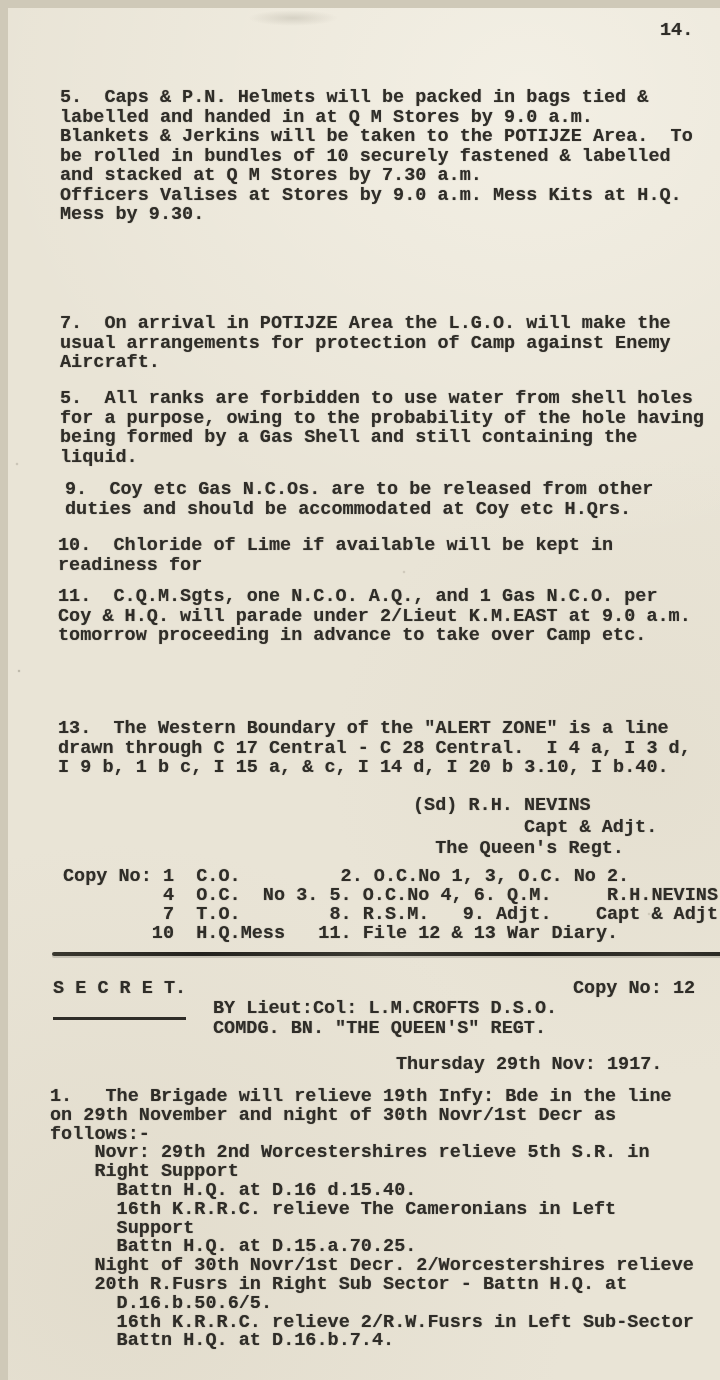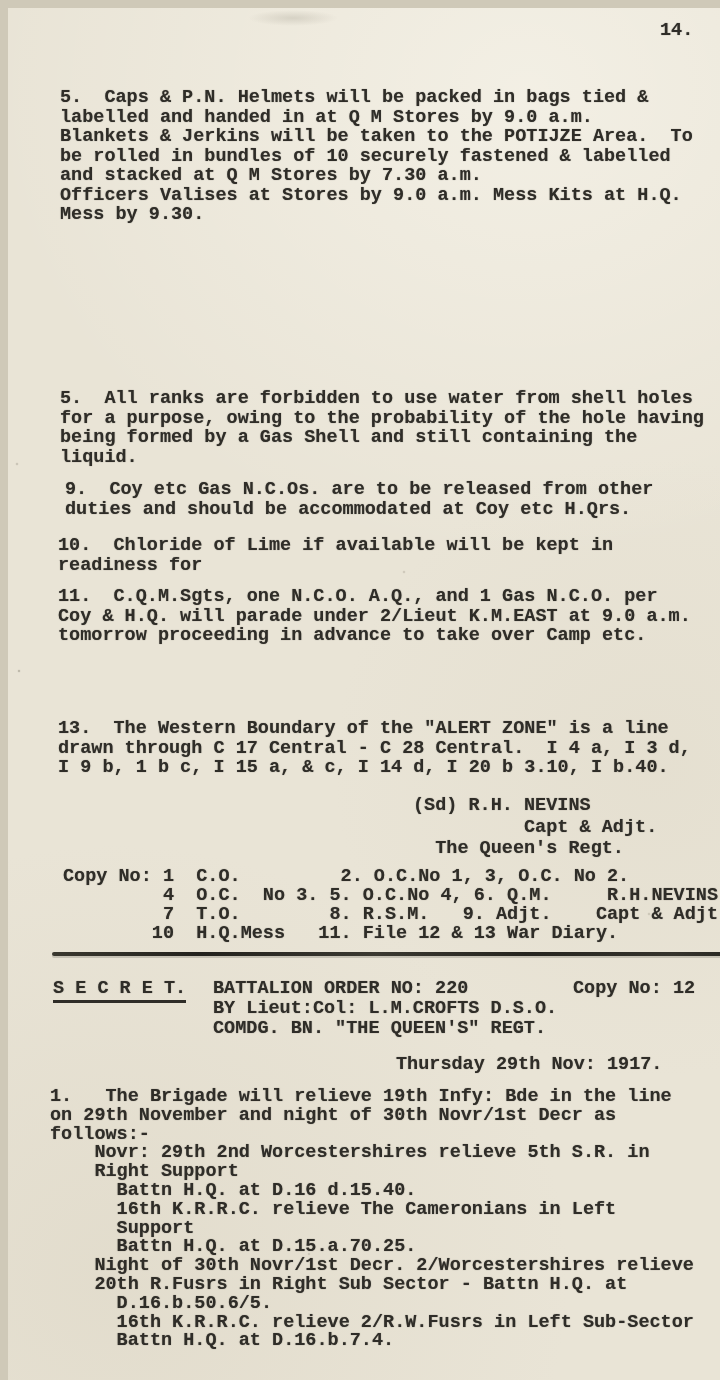--- a/index.html
+++ b/index.html
@@ -22,21 +22,21 @@
     font-weight:700;
     font-size:18.5px;
     line-height:19.5px;
     color:#2f2d28;
     white-space:pre;
     letter-spacing:0;
     text-shadow:0 0 1.1px rgba(47,45,40,.55);
   }
   .secret{
     border-bottom:3px solid #2f2d28;
-    padding-bottom:1px;
+    padding-bottom:18px;
   }
   .rule{
     position:absolute;
     left:44px;right:0;top:944px;height:4px;
     border-radius:2px;
     background:linear-gradient(90deg,#3a382f,#23221d 22%,#3b3931 48%,#26251f 70%,#35332c 92%,#2a2923);
     box-shadow:0 2px 0 rgba(47,45,40,.18);
   }
   .smudge{
     position:absolute;left:240px;top:2px;width:90px;height:16px;
@@ -65,20 +65,23 @@
 
   <pre class="tw" style="left:52px;top:80px">5.  Caps &amp; P.N. Helmets will be packed in bags tied &amp;
 labelled and handed in at Q M Stores by 9.0 a.m.
 Blankets &amp; Jerkins will be taken to the POTIJZE Area.  To
 be rolled in bundles of 10 securely fastened &amp; labelled
 and stacked at Q M Stores by 7.30 a.m.
 Officers Valises at Stores by 9.0 a.m. Mess Kits at H.Q.
 Mess by 9.30.</pre>
 
 
+  <pre class="tw" style="left:52px;top:306px">7.  On arrival in POTIJZE Area the L.G.O. will make the
+usual arrangements for protection of Camp against Enemy
+Aircraft.</pre>
 
   <pre class="tw" style="left:52px;top:381px">5.  All ranks are forbidden to use water from shell holes
 for a purpose, owing to the probability of the hole having
 being formed by a Gas Shell and still containing the
 liquid.</pre>
 
   <pre class="tw" style="left:57px;top:472px">9.  Coy etc Gas N.C.Os. are to be released from other
 duties and should be accommodated at Coy etc H.Qrs.</pre>
 
   <pre class="tw" style="left:50px;top:528px">10.  Chloride of Lime if available will be kept in
@@ -99,21 +102,20 @@
 
   <pre class="tw" style="left:55px;top:859px;line-height:19px">Copy No: 1  C.O.         2. O.C.No 1, 3, O.C. No 2.
          4  O.C.  No 3. 5. O.C.No 4, 6. Q.M.     R.H.NEVINS
          7  T.O.        8. R.S.M.   9. Adjt.    Capt &amp; Adjt
         10  H.Q.Mess   11. File 12 &amp; 13 War Diary.</pre>
 
   <div class="rule"></div>
 
   <pre class="tw secret" style="left:45px;top:971px">S E C R E T.</pre>
 
-  <pre class="tw" style="left:205px;top:971px">BATTALION ORDER NO: 220</pre>
 
   <pre class="tw" style="left:565px;top:971px">Copy No: 12</pre>
 
   <pre class="tw" style="left:205px;top:991px">BY Lieut:Col: L.M.CROFTS D.S.O.</pre>
 
   <pre class="tw" style="left:205px;top:1011px">COMDG. BN. "THE QUEEN'S" REGT.</pre>
 
   <pre class="tw" style="left:388px;top:1047px">Thursday 29th Nov: 1917.</pre>
 
   <pre class="tw" style="left:42px;top:1080px;line-height:18.8px">1.   The Brigade will relieve 19th Infy: Bde in the line

